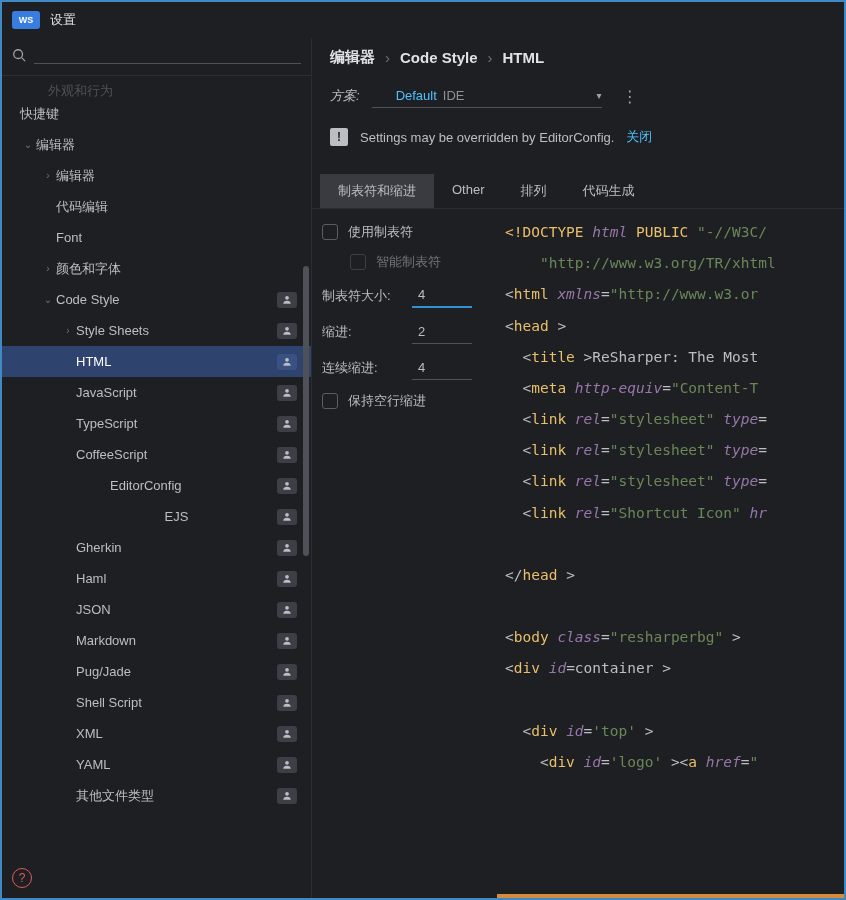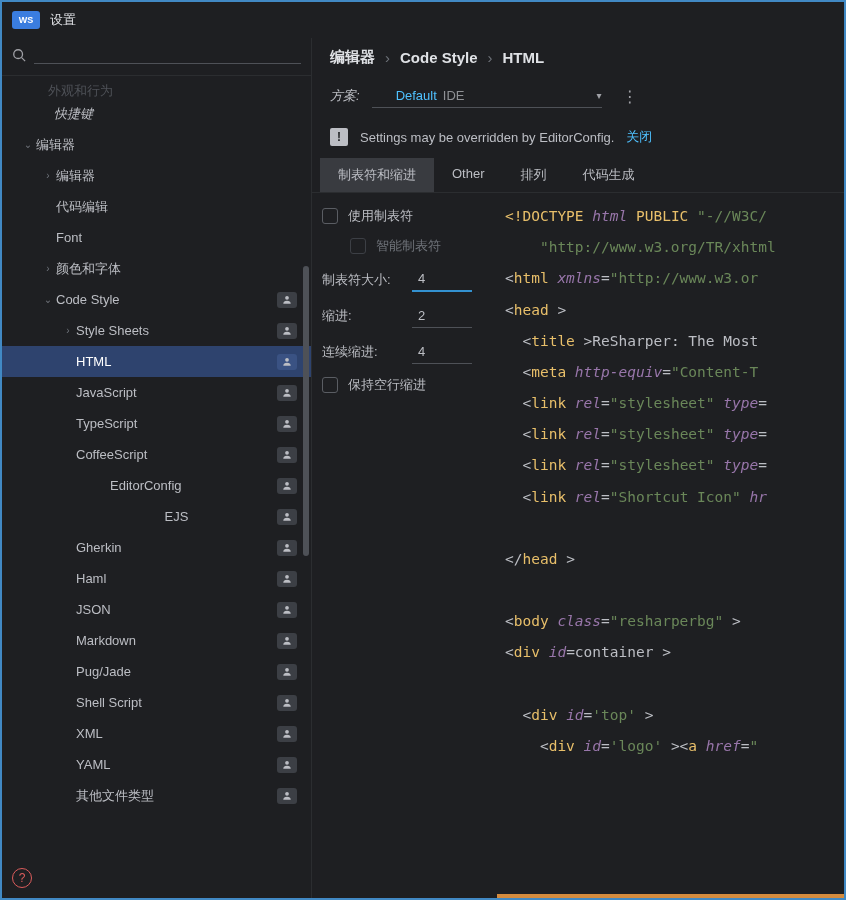--- a/index.html
+++ b/index.html
@@ -94,21 +94,21 @@
 }
 .banner-icon {
   width: 18px; height: 18px; background: #bcbec4;
   border-radius: 2px; display: flex; align-items: center;
   justify-content: center; color: #1e1f22; font-weight: bold;
   font-size: 12px;
 }
 .banner-link { color: #4fc1ff; cursor: pointer; }
 .tabs {
   display: flex; gap: 0; border-bottom: 1px solid #2b2d30;
-  padding: 0 8px; margin-top: 0;
+  padding: 0 8px; margin-top: 16px;
 }
 .tab {
   padding: 8px 18px; color: #bcbec4; cursor: pointer;
 }
 .tab.active { background: #393b40; }
 .tab-body { display: flex; flex: 1; overflow: hidden; }
 .form-col {
   width: 185px; padding: 14px 0 0 10px;
   display: flex; flex-direction: column; gap: 12px;
 }
@@ -164,21 +164,21 @@
       <span style="color:#a0a1a7;border-bottom:1px solid #4e5157;flex:1;height:1px;margin-top:14px"></span>
     </div>
     <div class="tree" id="tree">
       <div class="tree-scrollbar-track">
         <div class="tree-scrollbar-thumb"></div>
       </div>
     <div class="tree-row" style="padding-left: 30px; height: 16px; overflow: hidden; align-items: flex-start; color: rgb(78, 81, 87);">
           <span class="tree-arrow"></span>
           <span class="tree-label">外观和行为</span>
         </div>
-        <div class="tree-row" style="padding-left: 36px; font-style: italic;">
+        <div class="tree-row" style="padding-left: 2px;">
           <span class="tree-arrow"></span>
           <span class="tree-label">快捷键</span>
         </div>
         <div class="tree-row" style="padding-left: 18px;">
           <span class="tree-arrow">⌄</span>
           <span class="tree-label">编辑器</span>
         </div>
         <div class="tree-row" style="padding-left: 38px;">
           <span class="tree-arrow">›</span>
           <span class="tree-label">编辑器</span>

